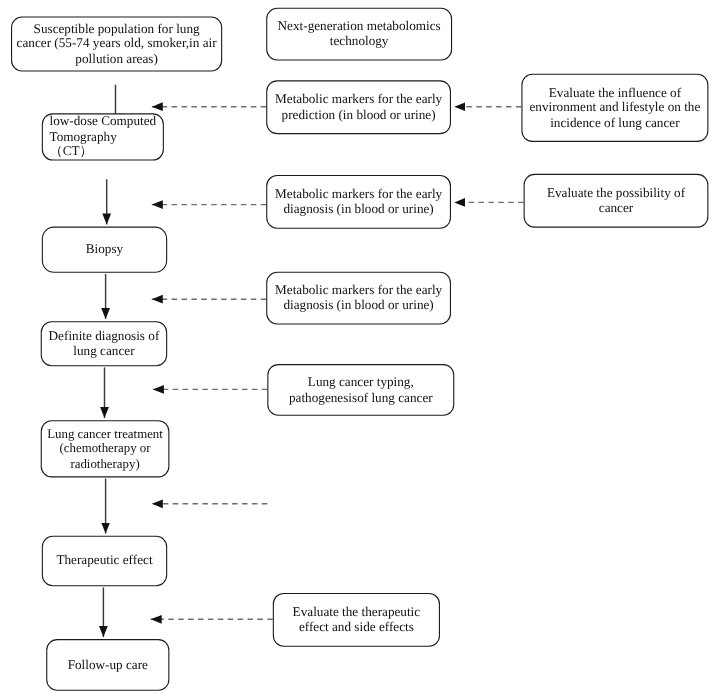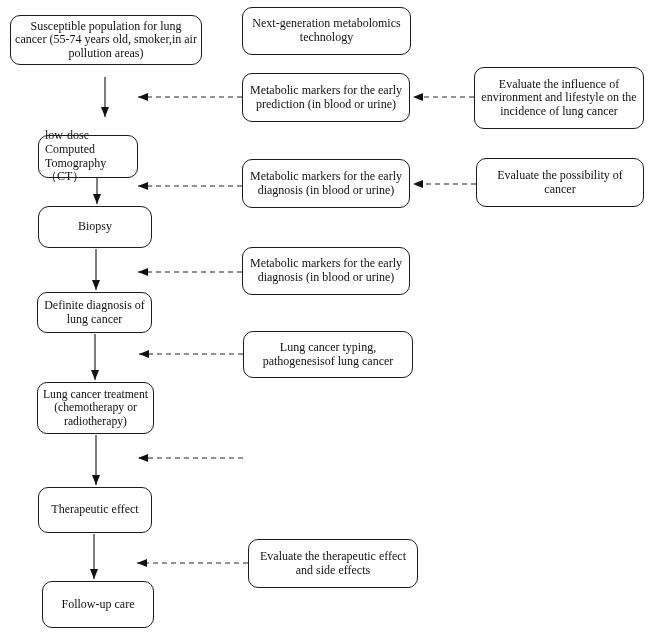--- a/index.html
+++ b/index.html
@@ -22,34 +22,34 @@
     align-items:center;
     justify-content:center;
     text-align:center;
     font-size:12px;
     line-height:1.13;
     padding:2px 4px;
   }
   .align-left { justify-content:flex-start; text-align:left; padding-left:6px; }
   
   .nL0 { left:10px;  top:15px;  width:192px; height:50px; }
-  .nL1 { left:38px;  top:135px; width:100px; height:43px; }
+  .nL1 { left:38px;  top:103px; width:111px; height:43px; }
   .nL2 { left:38px;  top:206px; width:114px; height:42px;border-radius:11px; }
   .nL3 { left:37px;  top:292px; width:115px; height:41px; }
   .nL4 { left:37px;  top:382px; width:117px; height:52px; font-size:11.7px; }
   .nL5 { left:38px;  top:487px; width:114px; height:46px; }
   .nL6 { left:42px;  top:581px; width:112px; height:47px; }
   
   .nM0 { left:242px; top:7px;   width:169px; height:48px; }
   .nM1 { left:242px; top:73px;  width:168px; height:49px; }
   .nM2 { left:242px; top:159px; width:168px; height:49px; }
   .nM3 { left:242px; top:247px; width:168px; height:48px; }
   .nM4 { left:243px; top:331px; width:170px; height:47px; }
   .nM5 { left:243px; top:435px; width:170px; height:48px; }
-  .nM6 { left:248px; top:539px; width:170px; height:49px; }
+  .nM6 { left:248px; top:539px; width:152px; height:49px; }
   
   .nR0 { left:474px; top:67px;  width:170px; height:62px; }
   .nR1 { left:476px; top:158px; width:168px; height:49px; }
   .solid-line  { stroke:#3a3a3a; stroke-width:1.3; }
   .dashed-line { stroke:#6e6e6e; stroke-width:1.3; stroke-dasharray:5 4; }
 </style>
 </head>
 <body>
 
 <div class="canvas">

